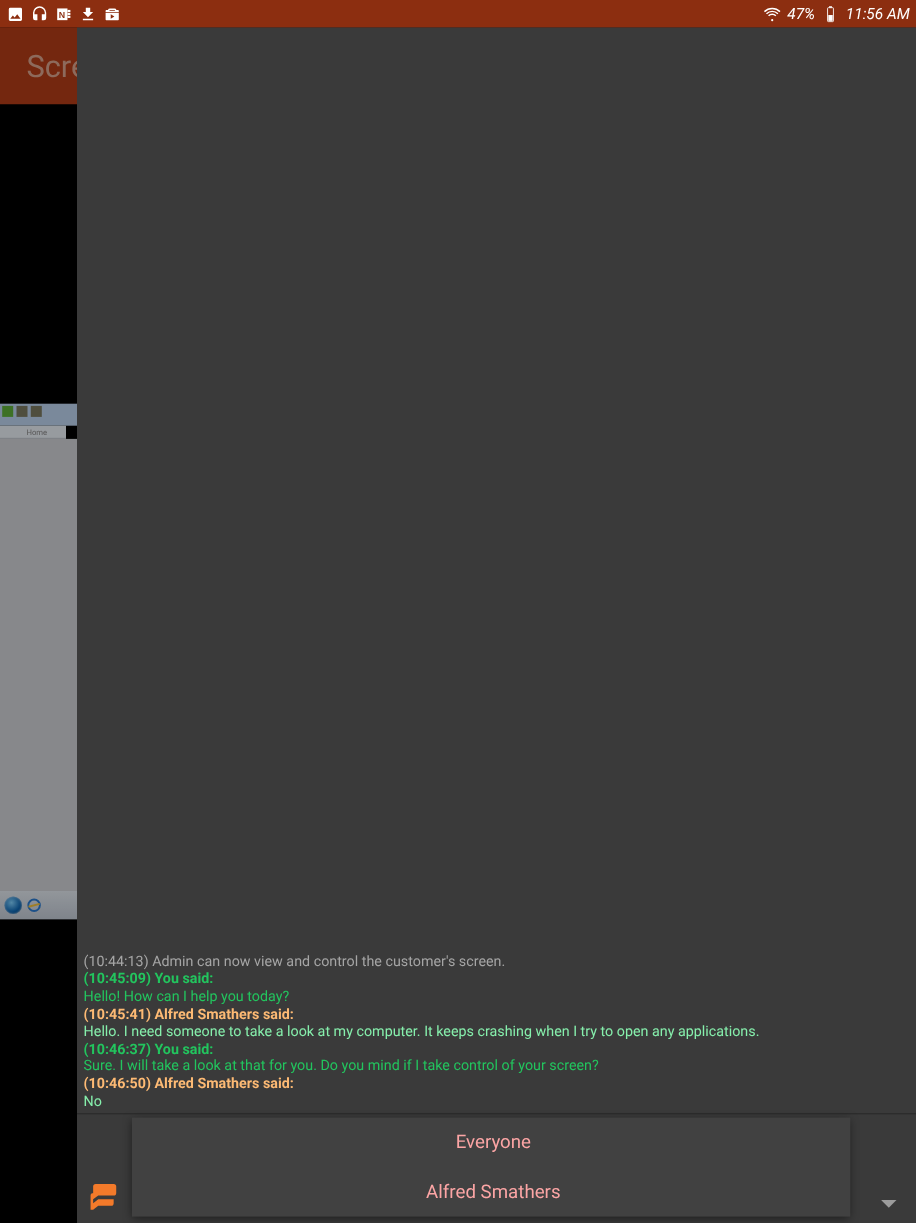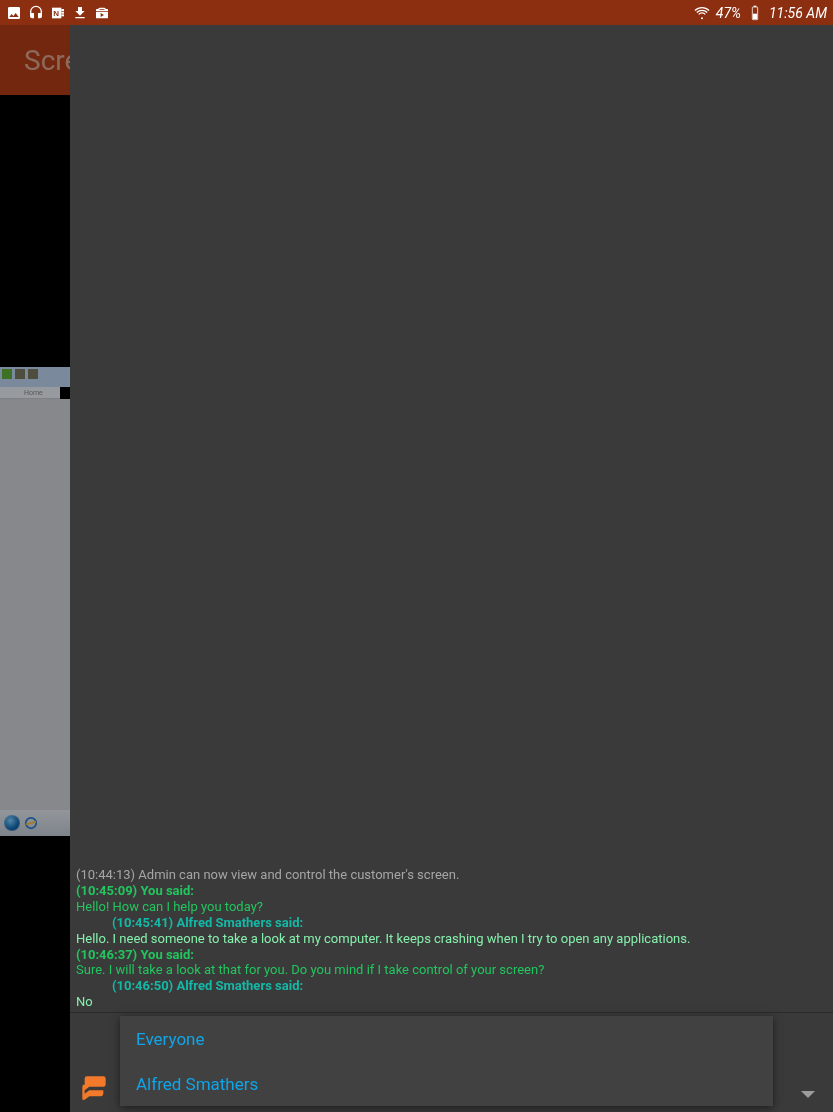--- a/index.html
+++ b/index.html
@@ -36,29 +36,29 @@
   
   .dim { position: absolute; top: 25px; left: 0; right: 0; bottom: 0; background: rgba(0,0,0,0.35); }
 
   
   .panel { position: absolute; top: 25px; left: 70px; right: 0; bottom: 0; background: #3a3a3a; display: flex; flex-direction: column; }
   .panel-scroll { flex: 1 1 auto; display: flex; flex-direction: column; justify-content: flex-end; padding: 6px 6px 2px 6px; }
   .chat { font-size: 13px; line-height: 1.22; }
   .sys { color: #a5a5a5; }
   .you { color: #22c55e; }
   .you .hdr { font-weight: 700; }
-  .other .hdr { font-weight: 700; color: #14b8a6; margin-left: 36px; }
+  .other .hdr { font-weight: 700; color: #fdba74; }
   .other .body { color: #86efac; }
 
   
   .bottom-bar { position: relative; height: 100px; border-top: 1px solid #2a2a2a; background: #3a3a3a; }
   .chat-fab { position: absolute; left: 6px; bottom: 6px; width: 36px; height: 36px; display:flex; align-items:center; justify-content:center; }
   .chat-fab svg { width: 28px; height: 28px; fill: #f37a2a; }
   .recipients { position: absolute; left: 50px; right: 60px; bottom: 6px; top: 3px; background: #414141; box-shadow: 0 2px 8px rgba(0,0,0,0.5); display:flex; flex-direction:column; }
-  .recipients .item { flex:1; display:flex; align-items:center; padding-left: 16px; color: #0ea5e9; font-size: 17px; }
+  .recipients .item { flex:1; display:flex; align-items:center; padding-left: 4px; color: #fca5a5; font-size: 17px; justify-content: center; }
   .chevron { position: absolute; right: 18px; bottom: 14px; width: 0; height: 0; border-left: 7px solid transparent; border-right: 7px solid transparent; border-top: 7px solid #9c9c9c; }
 </style>
 </head>
 <body>
 
 <div class="root">
 
   <div class="status-bar">
     <div class="status-left">
       <span class="status-icon">

